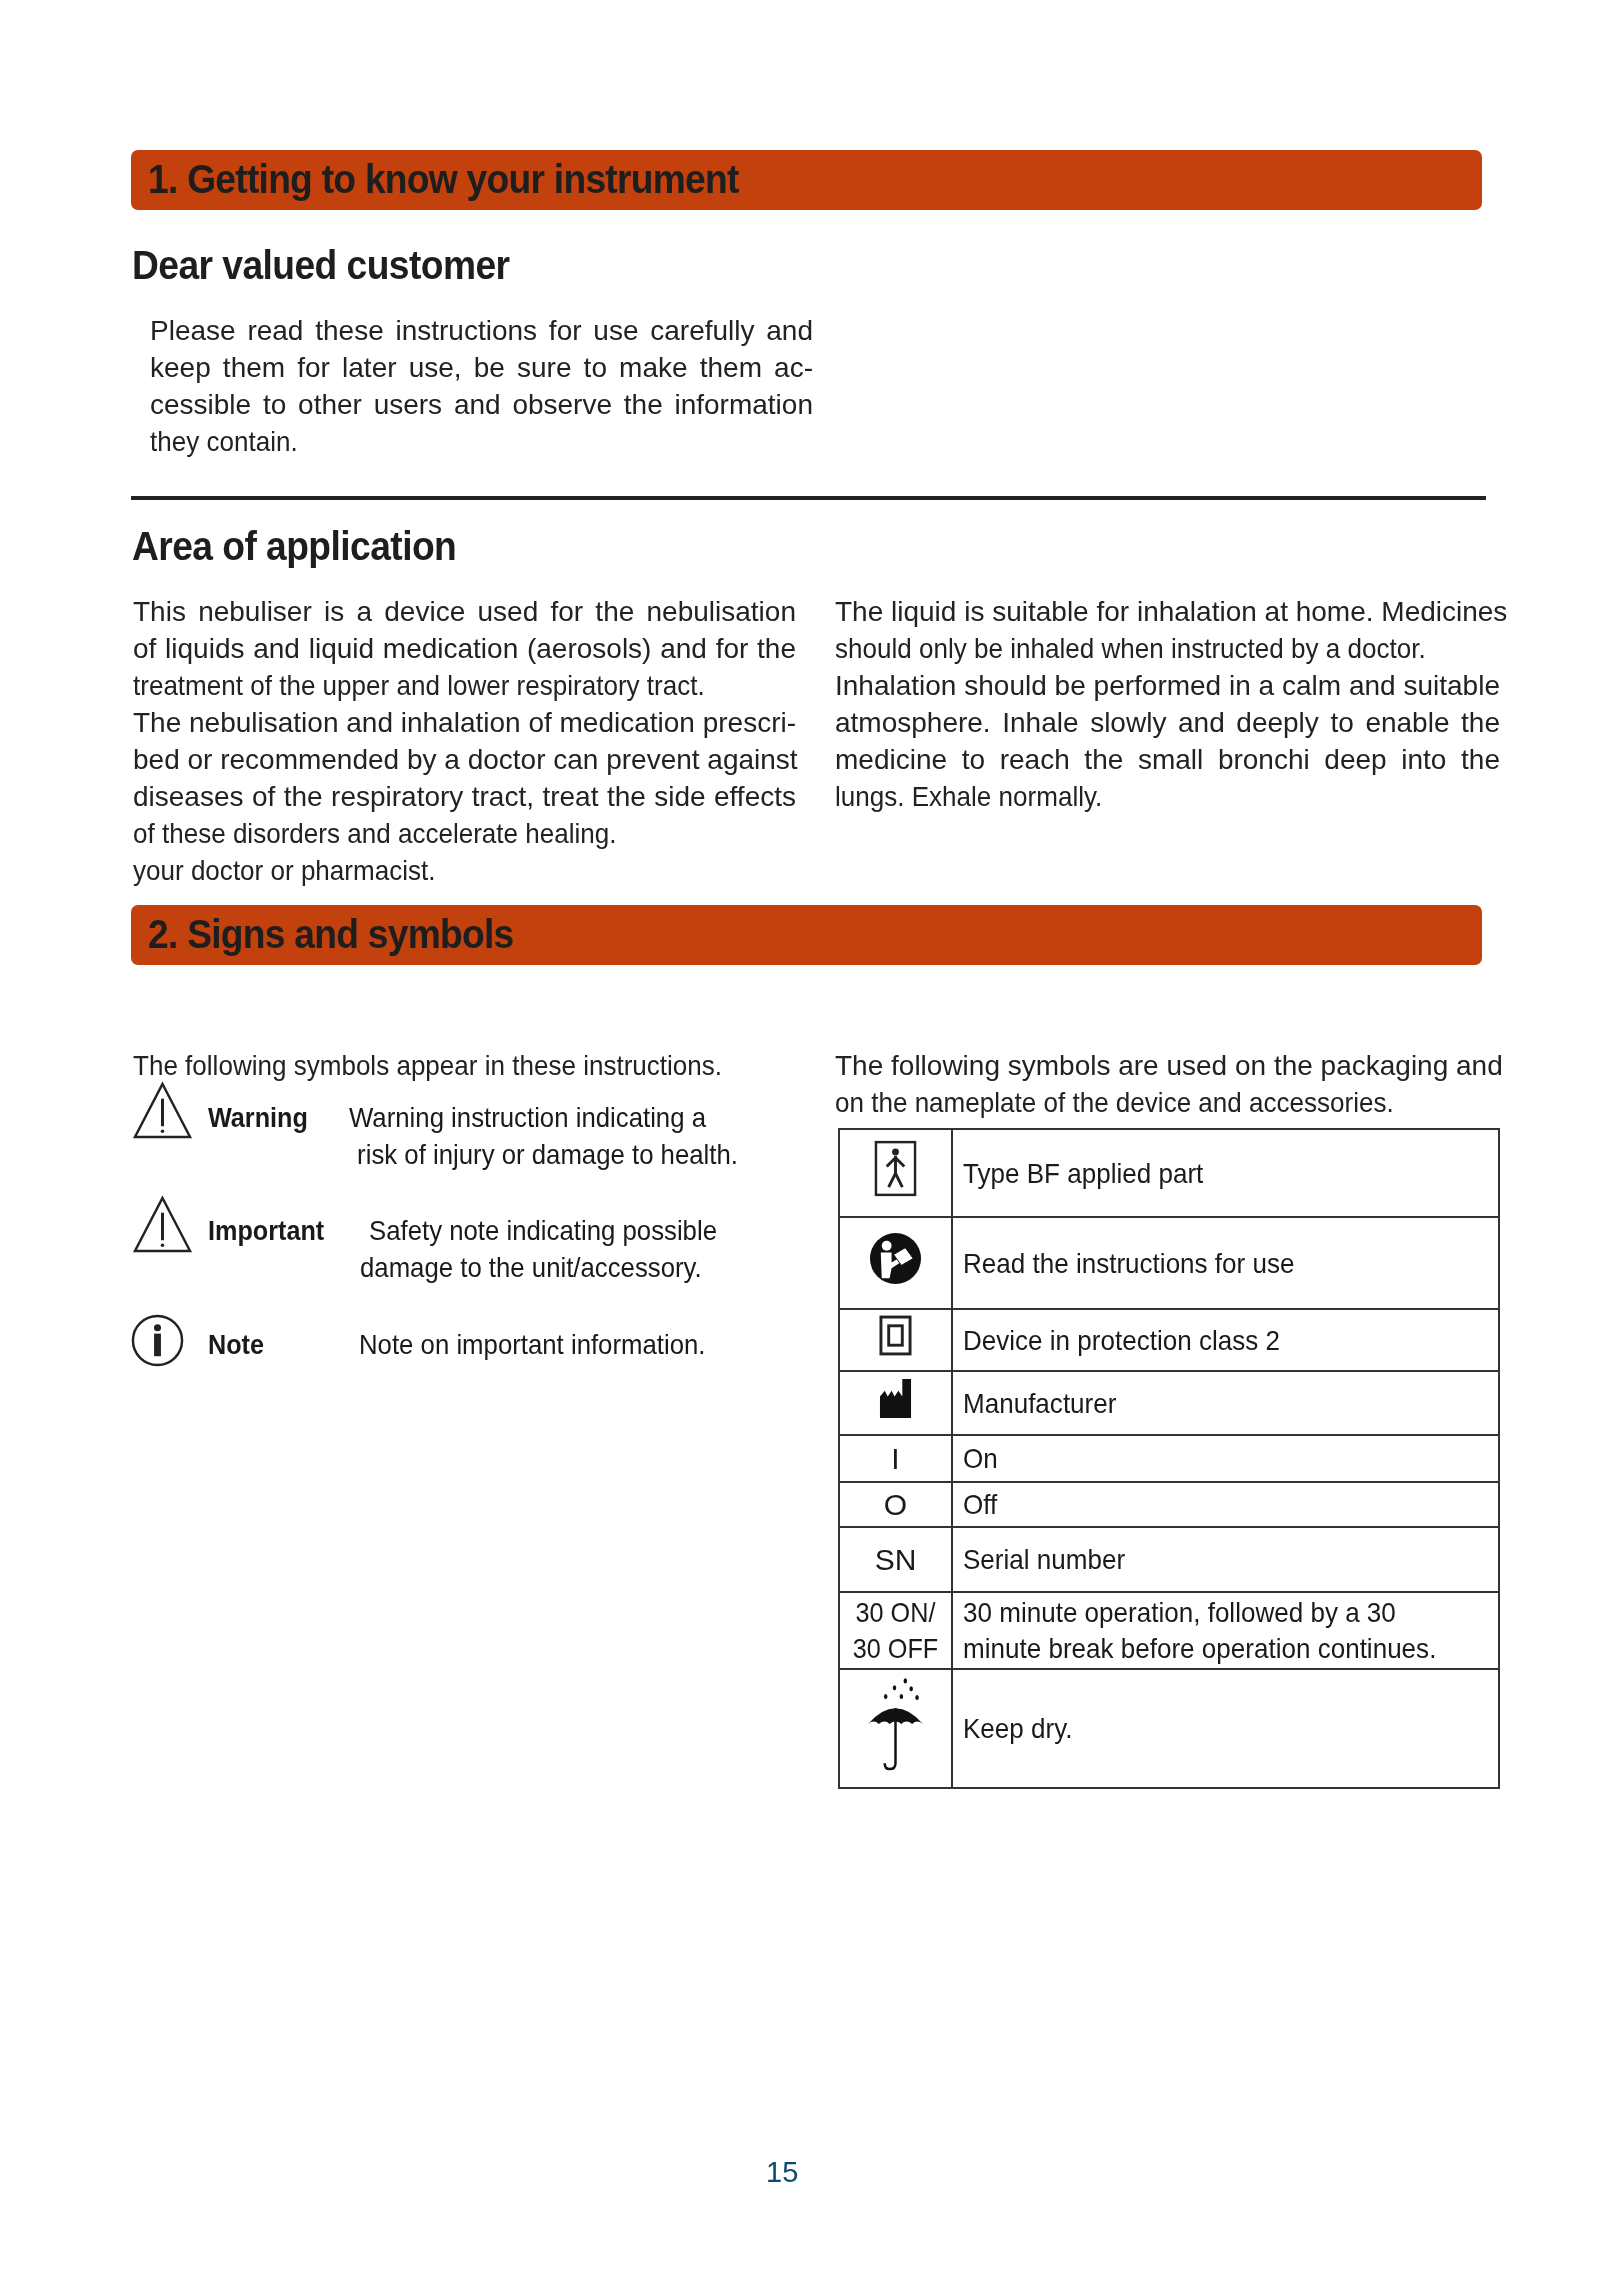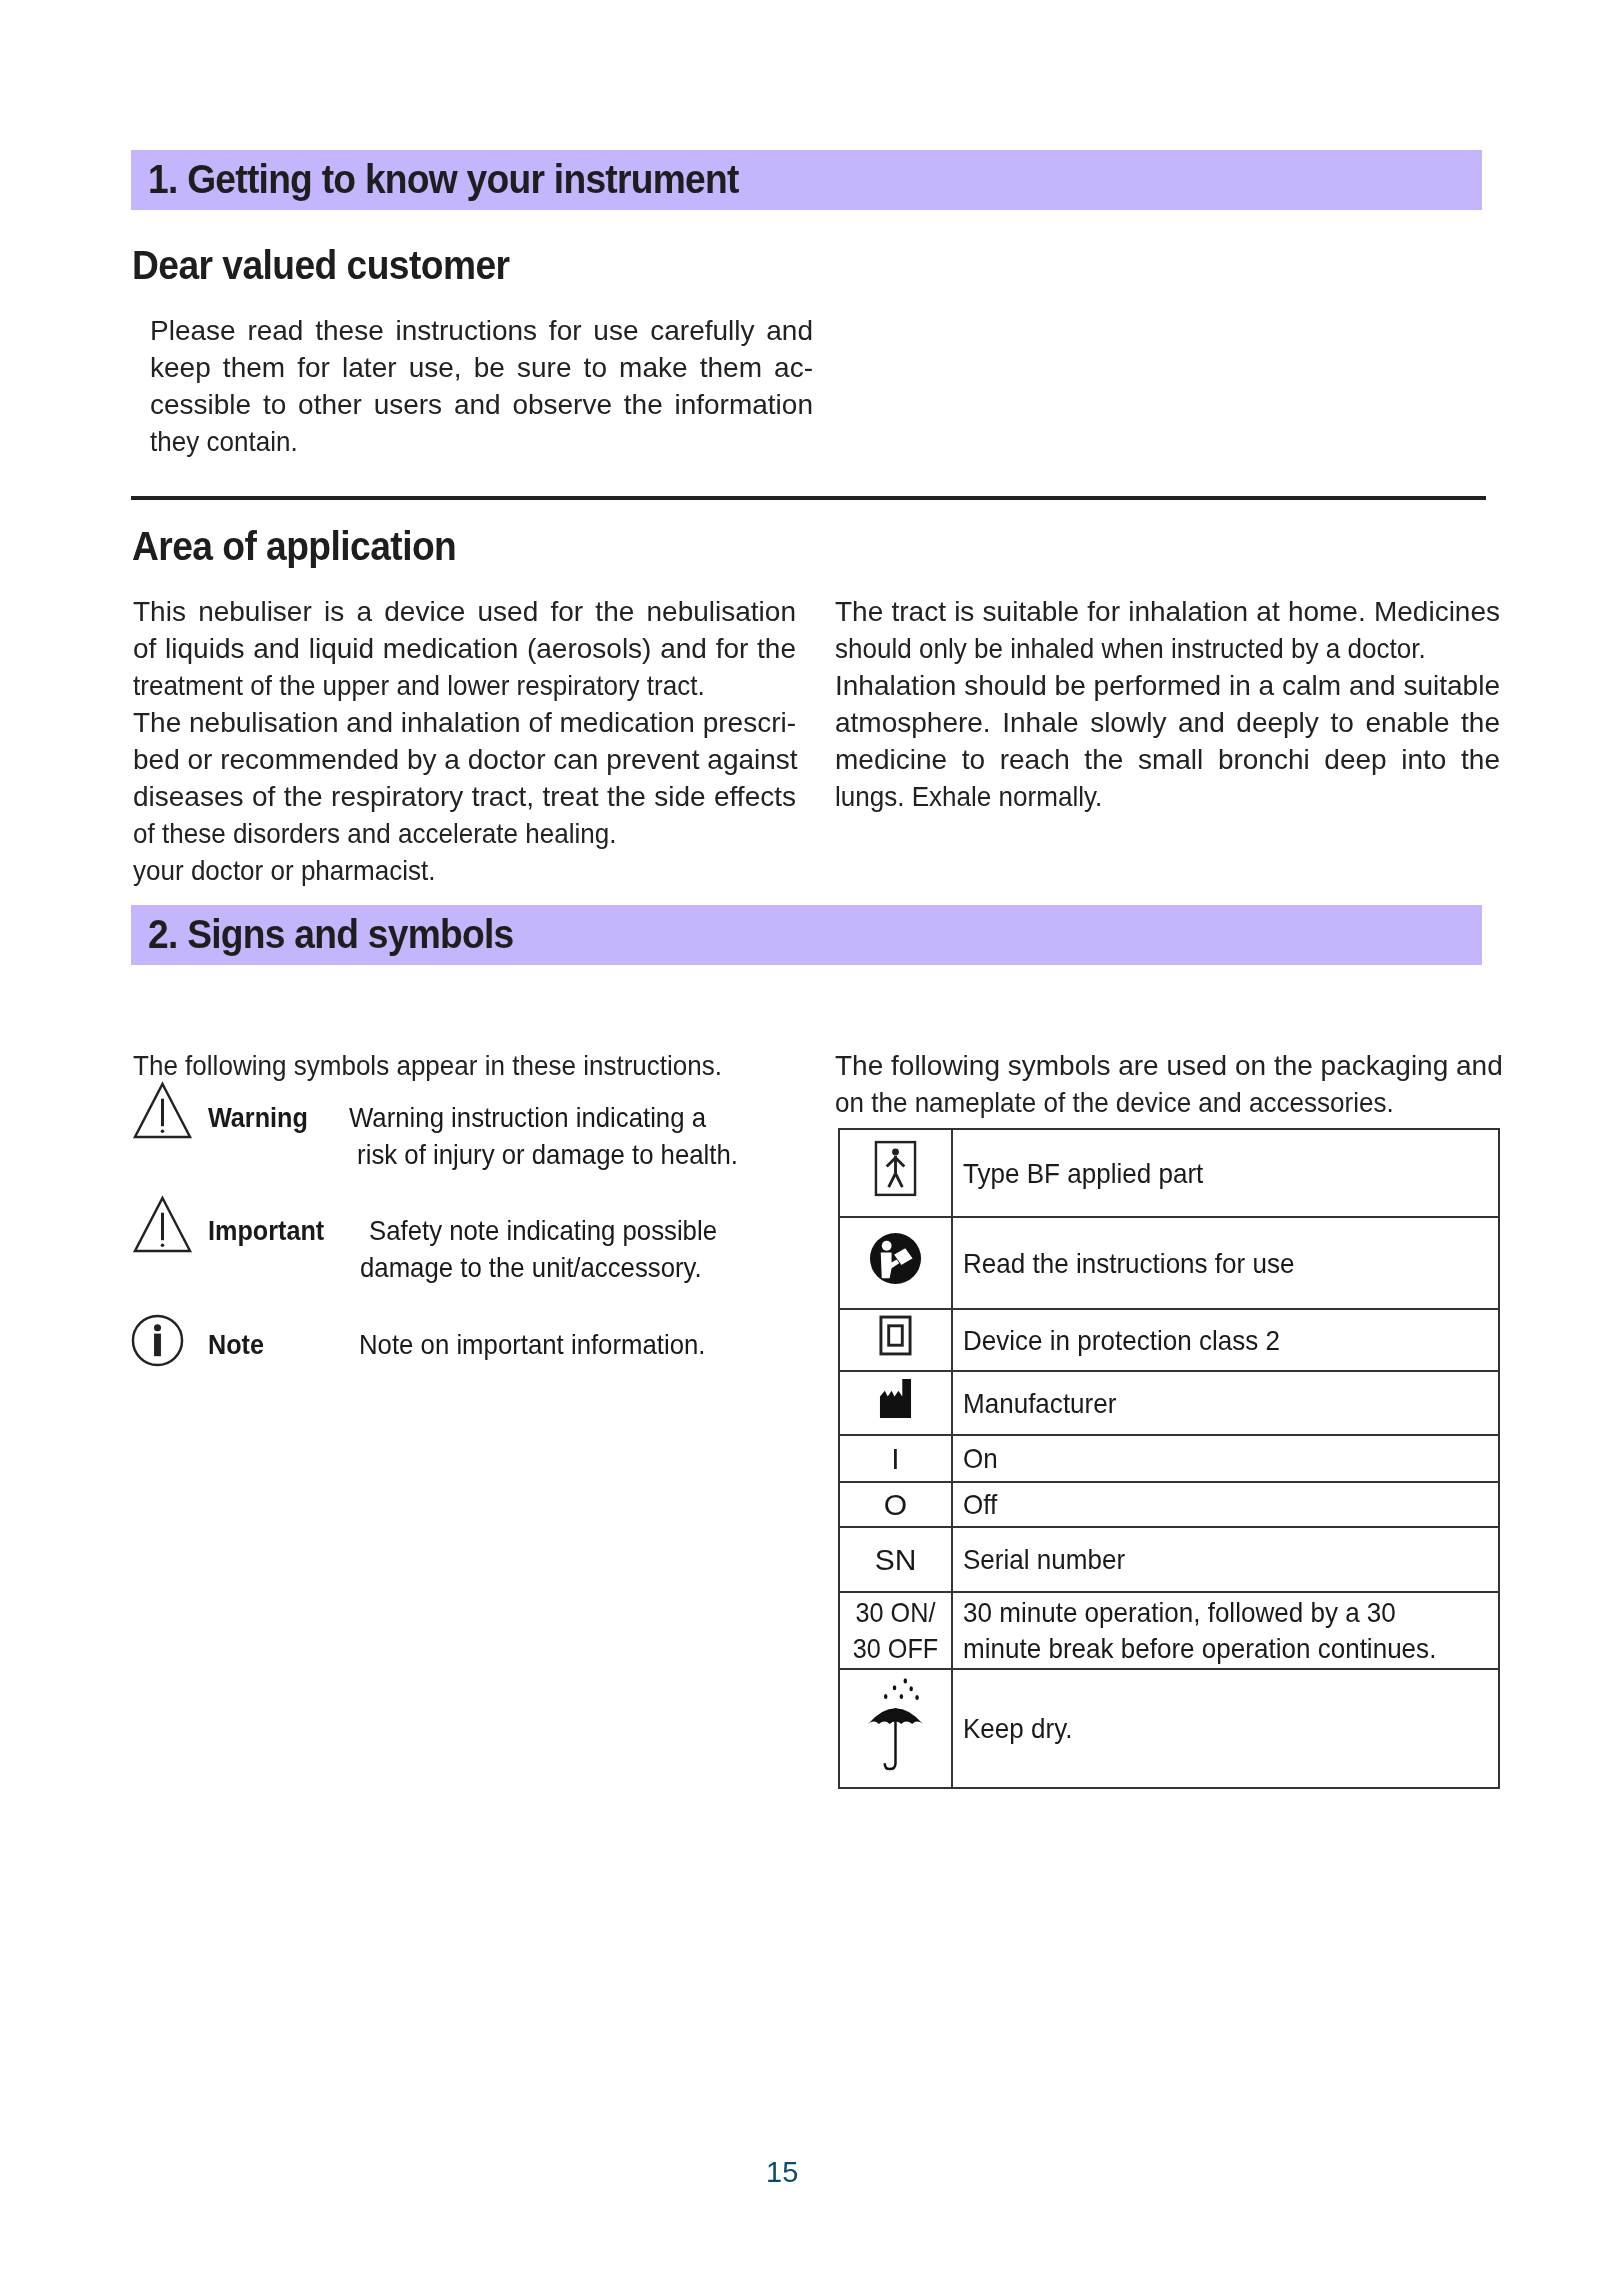--- a/index.html
+++ b/index.html
@@ -1,19 +1,19 @@
 <!DOCTYPE html>
 <html><head>
 <meta charset="utf-8">
 <style>
   html, body { margin:0; padding:0; background:#fff; }
   body { width:1621px; height:2293px; position:relative; overflow:hidden;
          font-family:"Liberation Sans", sans-serif; color:#1a1a1a; }
   .abs { position:absolute; }
-  .bar { position:absolute; left:131px; width:1351px; height:60px; background:#c4b5fd; }
+  .bar { position:absolute; left:131px; width:1351px; height:60px; background:#c2410c;border-radius:7px; }
   .bar span { position:absolute; left:16.7px; top:6.9px; font-size:40px; font-weight:bold; letter-spacing:-0.8px; color:#1e1e1e; transform:scaleX(0.93); transform-origin:left; white-space:nowrap; }
   .h2 { position:absolute; left:132px; font-size:40px; font-weight:bold; letter-spacing:-0.6px; color:#1e1e1e; transform:scaleX(0.93); transform-origin:left; white-space:nowrap; }
   .para { position:absolute; font-size:28px; line-height:37px; color:#222; }
   .para .ln { display:block; white-space:nowrap; transform-origin:left; }
   .just { text-align:justify; text-align-last:justify; }
   .rule { position:absolute; left:131px; top:496px; width:1355px; height:3.9px; background:#222; }
   .sym-label { position:absolute; font-size:28px; font-weight:bold; white-space:nowrap; transform:scaleX(0.9); transform-origin:left; }
   .sym-desc { position:absolute; font-size:28px; line-height:37px; white-space:nowrap; transform:scaleX(0.92); transform-origin:left; }
   table.symtab { position:absolute; left:838px; top:1128px; width:662px; border-collapse:collapse; }
   table.symtab td { border:2.5px solid #333; padding:0; font-size:28px; line-height:37px; vertical-align:middle;margin-left:22px; }
@@ -47,21 +47,21 @@
   <span class="ln just">of liquids and liquid medication (aerosols) and for the</span>
   <span class="ln" style="transform: scaleX(0.93);">treatment of the upper and lower respiratory tract.</span>
   <span class="ln just">The nebulisation and inhalation of medication prescri-</span>
   <span class="ln just">bed or recommended by a doctor can prevent against</span>
   <span class="ln just">diseases of the respiratory tract, treat the side effects</span>
   <span class="ln" style="transform: scaleX(0.93);">of these disorders and accelerate healing.</span>
   <span class="ln" style="transform: scaleX(0.93);">your doctor or pharmacist.</span>
 </div>
 
 <div class="para" style="left:835px; top:593px; width:665px;">
-  <span class="ln just">The tract is suitable for inhalation at home. Medicines</span>
+  <span class="ln just">The liquid is suitable for inhalation at home. Medicines</span>
   <span class="ln" style="transform: scaleX(0.93);">should only be inhaled when instructed by a doctor.</span>
   <span class="ln just">Inhalation should be performed in a calm and suitable</span>
   <span class="ln just">atmosphere. Inhale slowly and deeply to enable the</span>
   <span class="ln just">medicine to reach the small bronchi deep into the</span>
   <span class="ln" style="transform: scaleX(0.93);">lungs. Exhale normally.</span>
 </div>
 
 <div class="bar" style="top:905px;">
   <span>2. Signs and symbols</span>
 </div>

